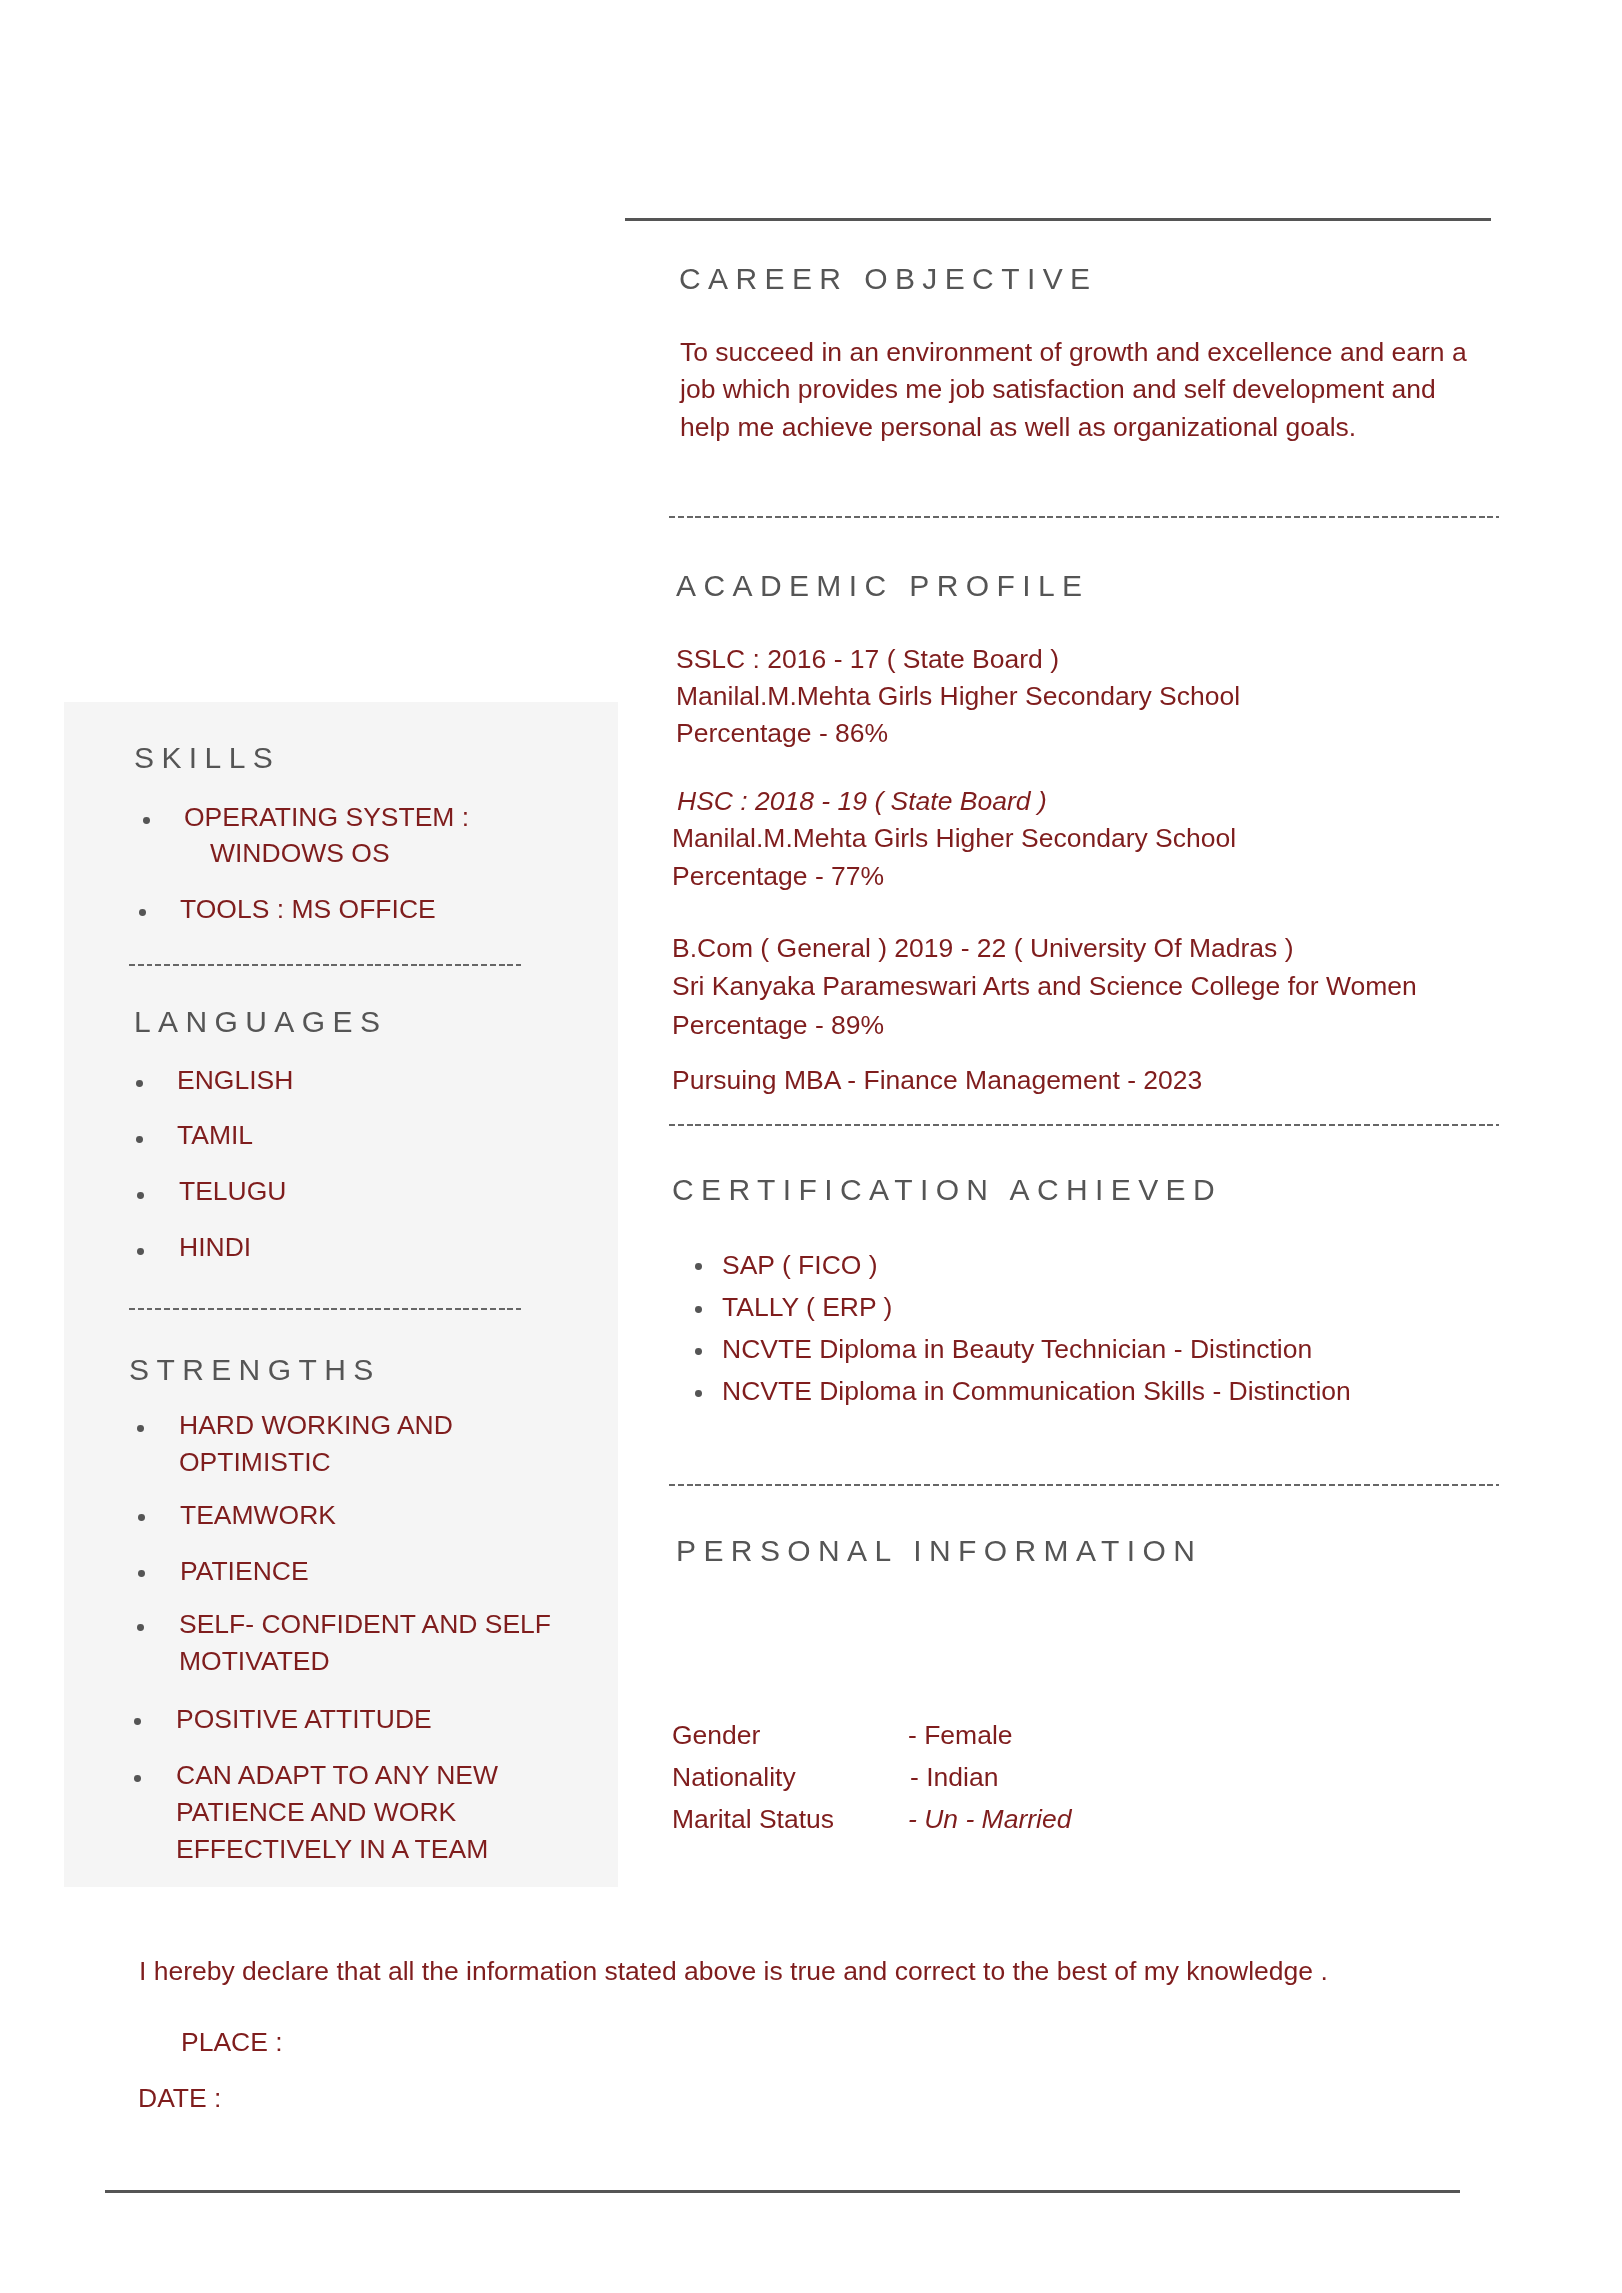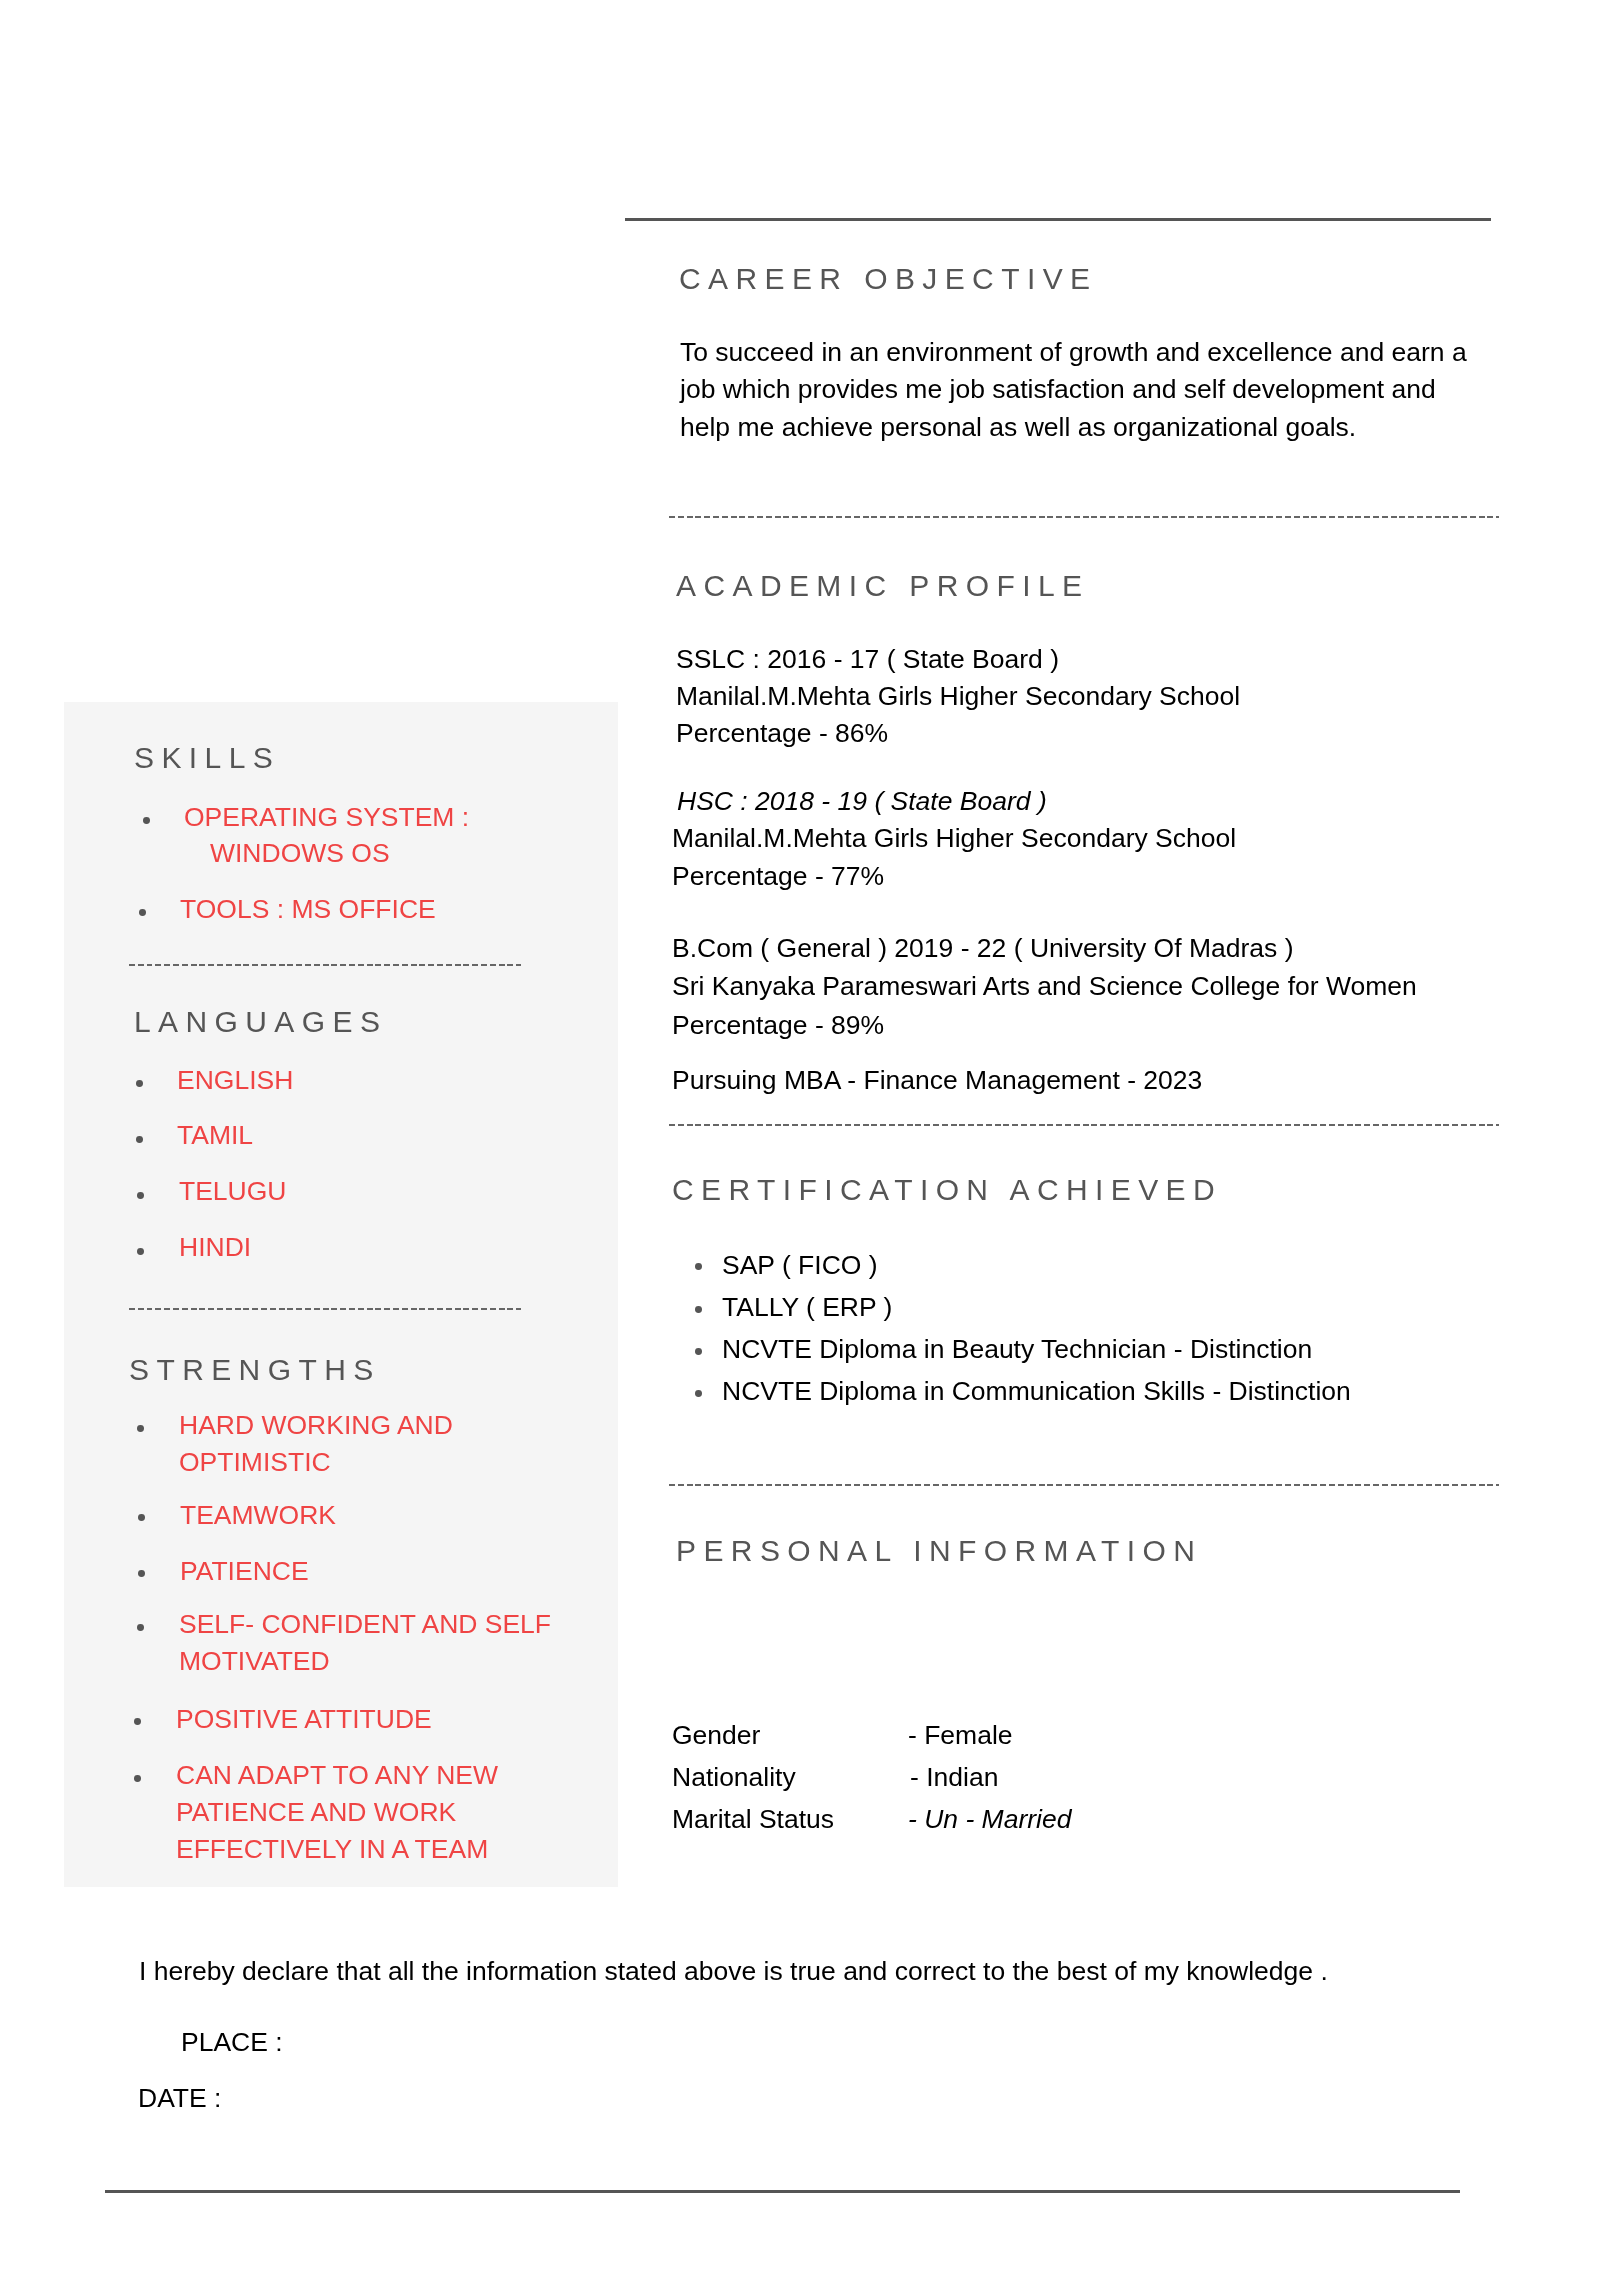--- a/index.html
+++ b/index.html
@@ -11,26 +11,26 @@
   .rule-solid { position: absolute; height: 2.9px; background: #555555; }
   .rule-dash {
     position: absolute; height: 2px;
     background-image: repeating-linear-gradient(to right, #666 0 5.9px, transparent 5.9px 8.8px);
   }
   .heading {
     position: absolute; white-space: nowrap;
     font-size: 30px; letter-spacing: 7.4px; color: #555555; font-weight: normal;
     line-height: 35px;
   }
-  .txt { position: absolute; white-space: nowrap; font-size: 26.5px; line-height: 33px; color: #000000; }
+  .txt { position: absolute; white-space: nowrap; font-size: 26.5px; line-height: 33px; color: #7f1d1d; }
   .bullet {
     position: absolute; width: 6.9px; height: 6.9px; border-radius: 50%; background: #555555;
   }
   .sidebar { position: absolute; left: 64px; top: 702px; width: 554px; height: 1185px; background: #f5f5f5; }
-  .side-txt { position: absolute; white-space: nowrap; font-size: 26.5px; line-height: 37px; color: #ef4444; }
+  .side-txt { position: absolute; white-space: nowrap; font-size: 26.5px; line-height: 37px; color: #7f1d1d; }
 </style>
 </head>
 <body>
 
 <div class="rule-solid" style="left:625px; top:218px; width:866px;"></div>
 
 <section>
   <div class="heading" style="left:679px; top:261px;">CAREER OBJECTIVE</div>
   <div class="txt" style="left:680px; top:336px;">To succeed in an environment of growth and excellence and earn a</div>
   <div class="txt" style="left:680px; top:373px;">job which provides me job satisfaction and self development and</div>

